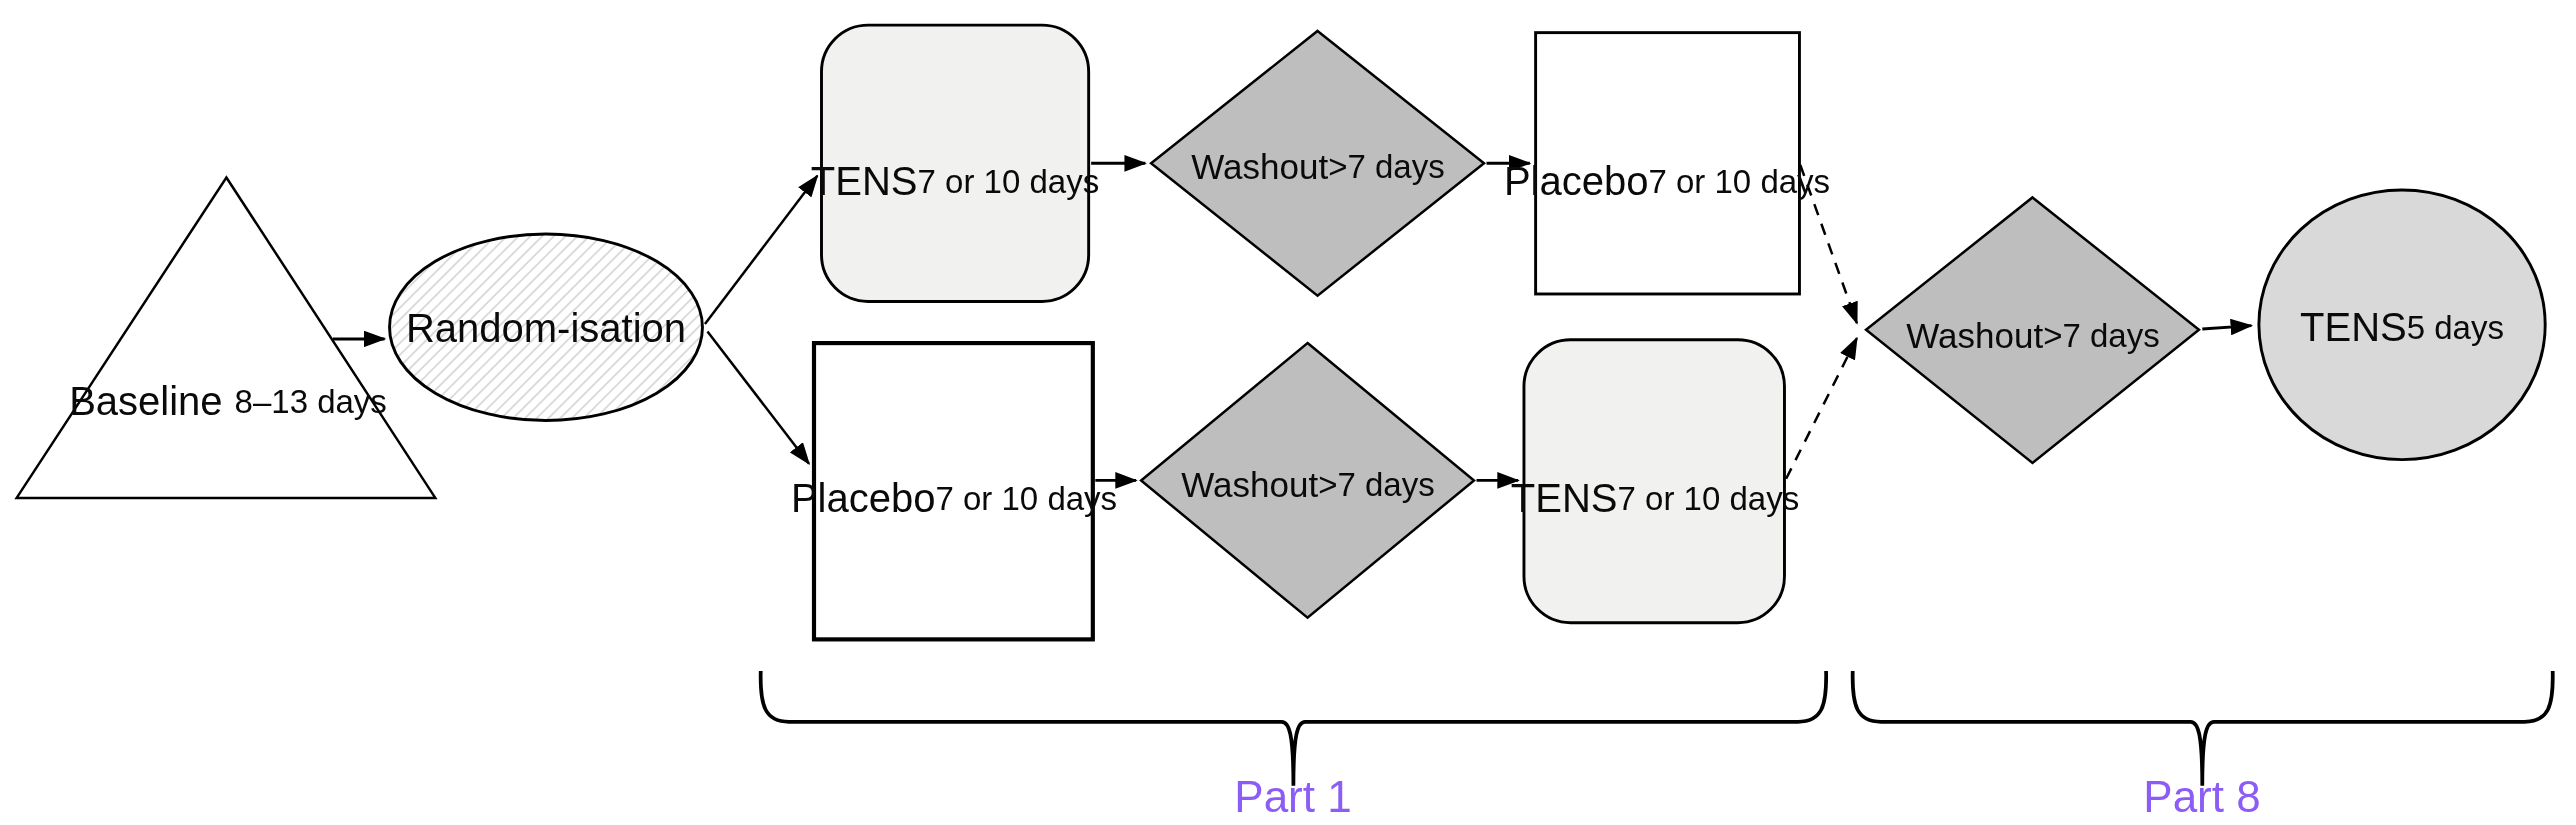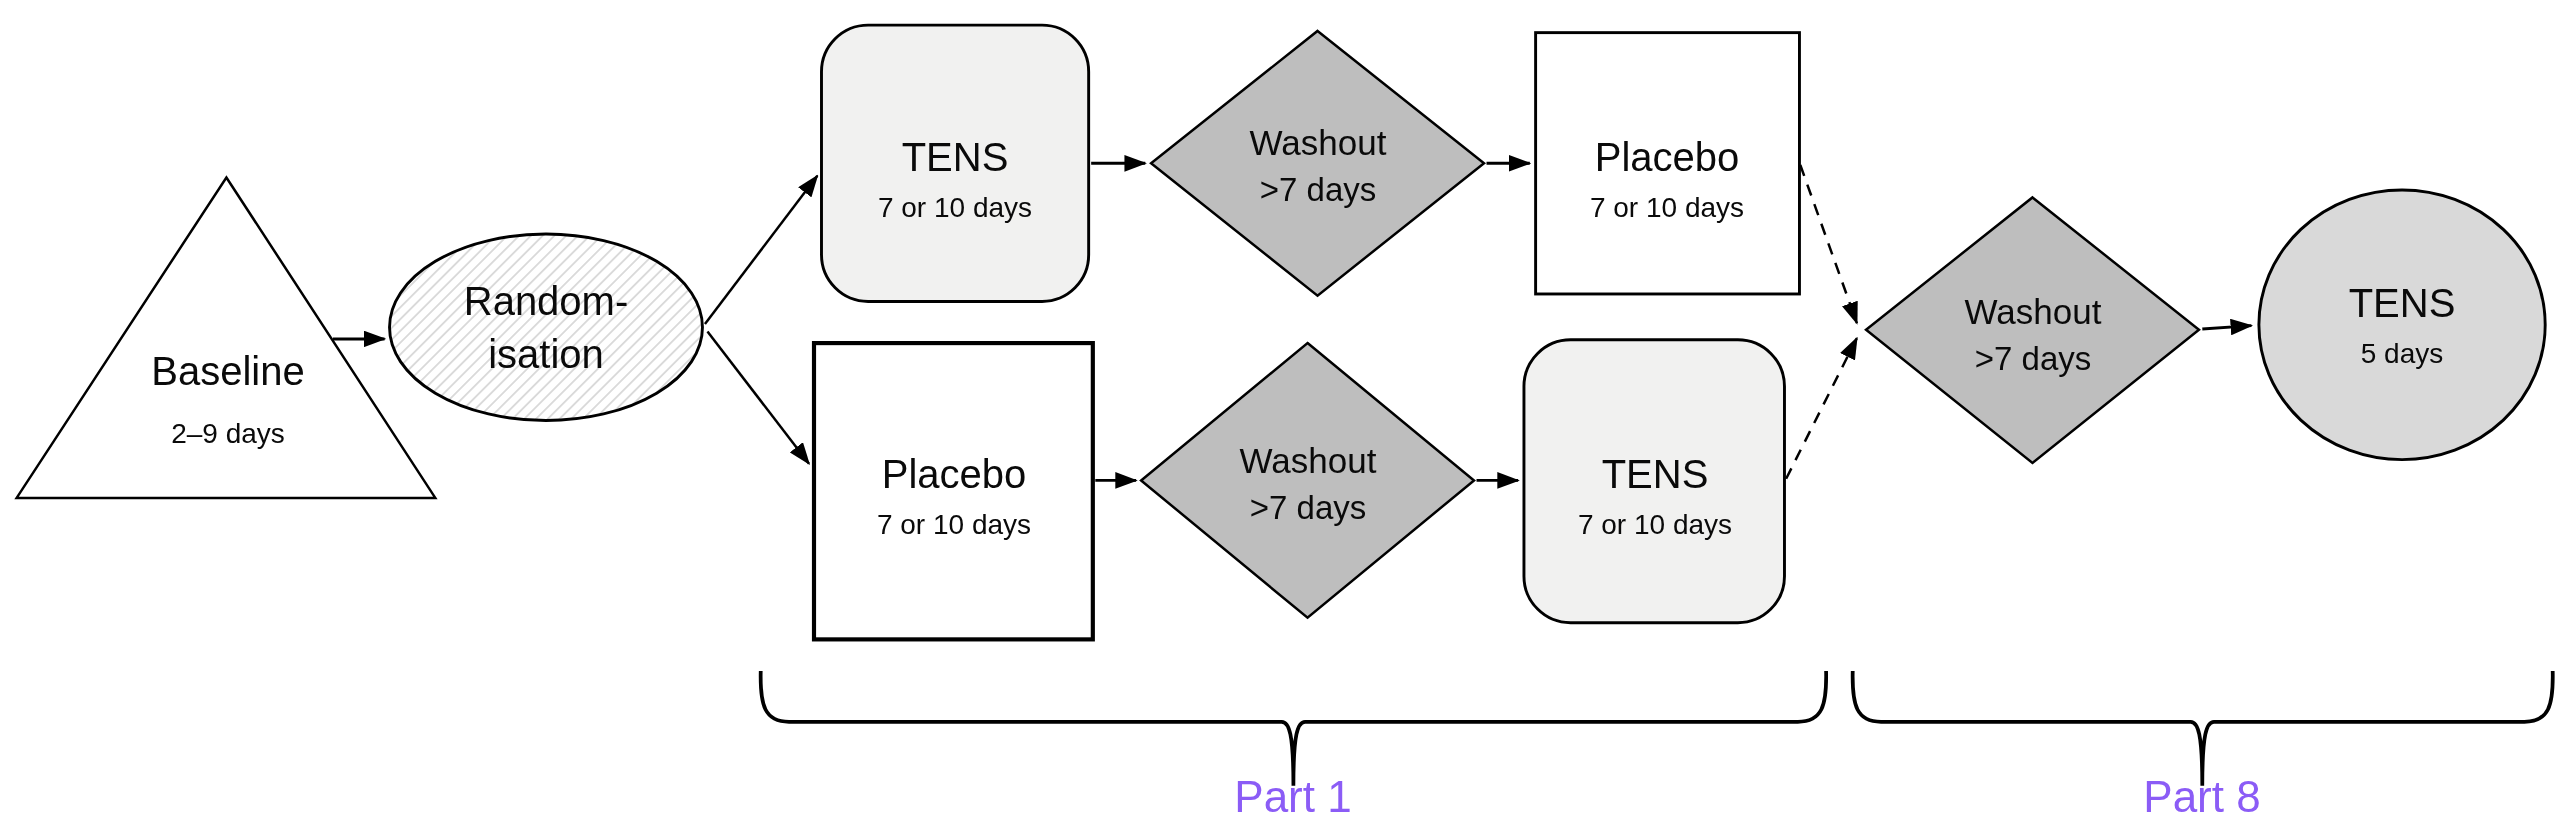--- a/index.html
+++ b/index.html
@@ -19,28 +19,28 @@
   }
   .stage svg {
     position: absolute;
     left: 0;
     top: 0;
   }
   .node-label {
     position: absolute;
     transform: translate(-50%, -50%);
     display: flex;
-    flex-direction: column;
+    flex-direction: row;
     align-items: center;
     text-align: center;
     white-space: nowrap;
     color: #0a0a0a;
   }
   .node-label .t  { font-size: 40px; line-height: 53px; }
-  .node-label .s  { font-size: 28px; line-height: 47px; }
+  .node-label .s  { font-size: 33px; line-height: 47px; }
   .node-label.small .t { font-size: 35px; line-height: 47px; }
   .node-label.small .s { font-size: 33px; line-height: 47px; text-align: center; }
   .phase-label {
     position: absolute;
     transform: translate(-50%, -50%);
     font-size: 44px;
     color: #8b5cf6;
     white-space: nowrap;
   }
 </style>
@@ -89,21 +89,21 @@
     <ellipse cx="2886" cy="390" rx="172" ry="162" stroke="#000000" stroke-width="3.5" fill="#d9d9d9"></ellipse>
 
     <path d="M914,806 C913,848 919,867 948,867 L1540,867 C1549,867 1554,882 1554,944
              C1554,882 1559,867 1568,867 L2160,867 C2189,867 2195,848 2194,806" fill="none" stroke="#000000" stroke-width="4.5"></path>
     <path d="M2226,806 C2225,848 2231,867 2260,867 L2632,867 C2641,867 2646,882 2646,944
              C2646,882 2651,867 2660,867 L3033,867 C3062,867 3068,848 3067,806" fill="none" stroke="#000000" stroke-width="4.5"></path>
   </svg>
 
   <div class="node-label" style="left:228px; top:401px;gap:12px;">
     <span class="t">Baseline</span>
-    <span class="s">2–9 days</span>
+    <span class="s">8–13 days</span>
   </div>
 
   <div class="node-label" style="left:546px; top:328px;">
     <span class="t">Random-</span>
     <span class="t">isation</span>
   </div>
 
   <div class="node-label" style="left:955px; top:181px;">
     <span class="t">TENS</span>
     <span class="s">7 or 10 days</span>

